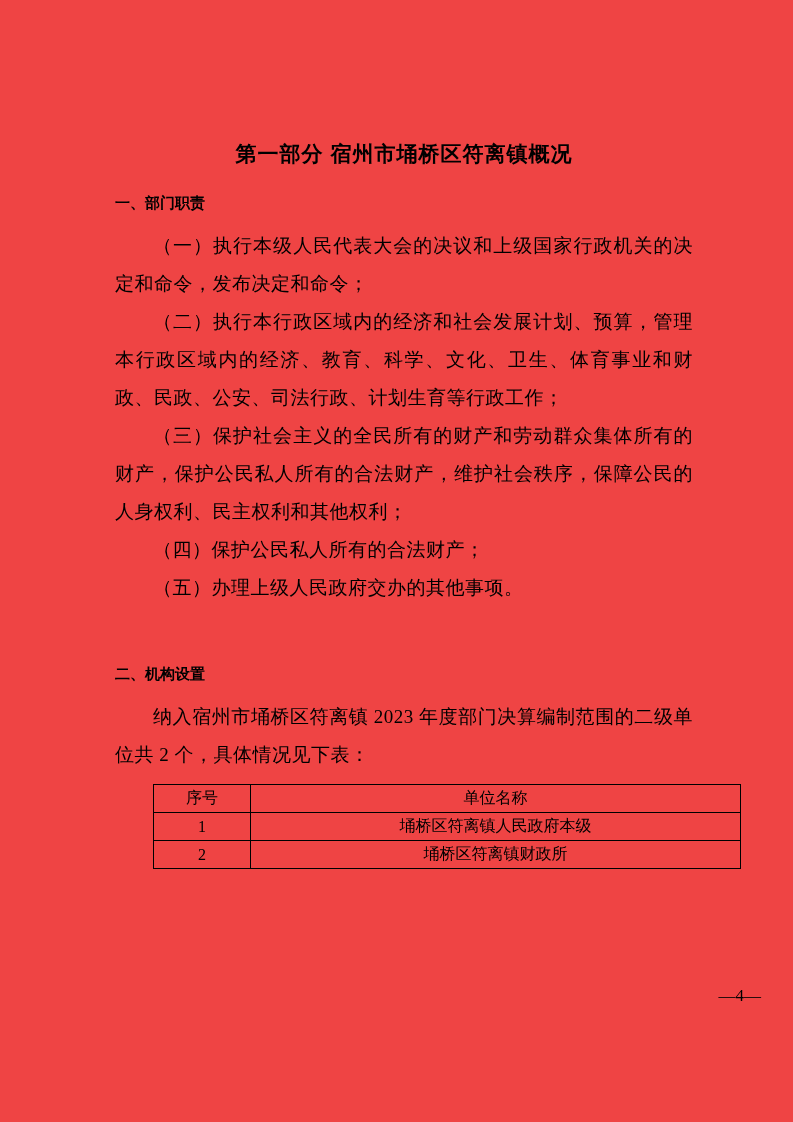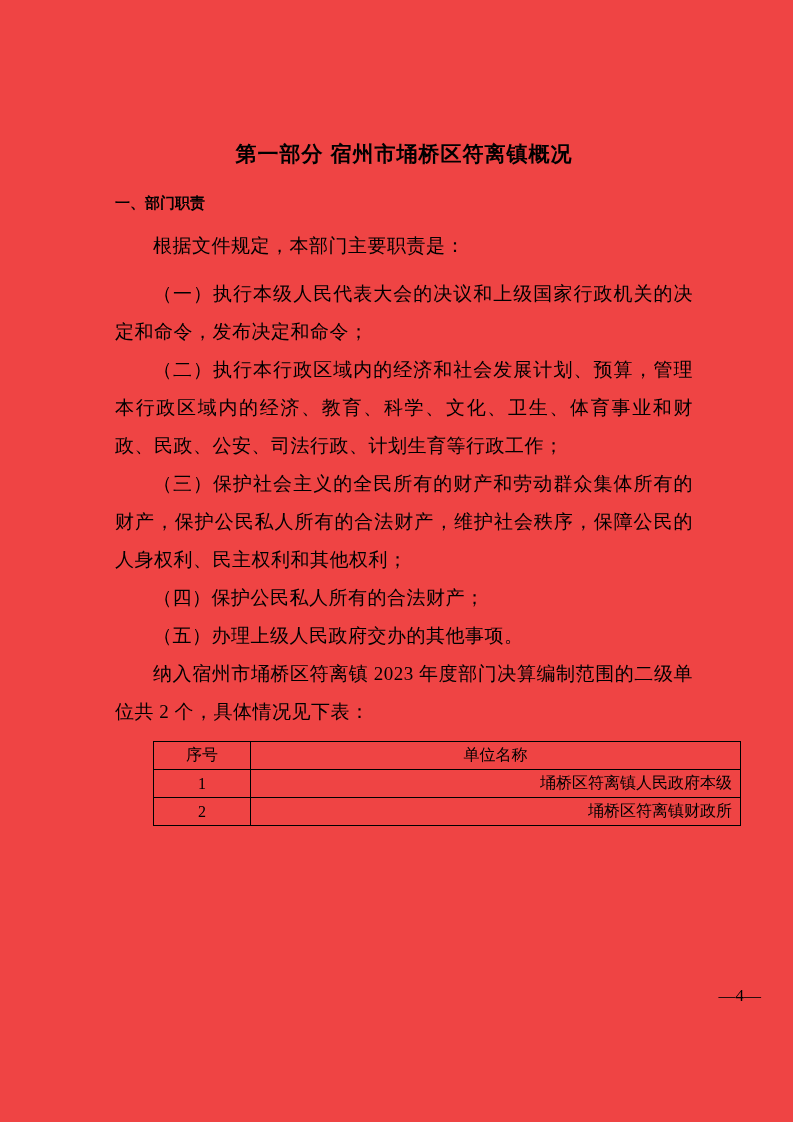--- a/index.html
+++ b/index.html
@@ -64,52 +64,52 @@
     font-weight: normal;
   }
   table.units-table th {
     text-align: center;
   }
   .col-index {
     width: 80px;
     text-align: center;
   }
   .col-name {
-    text-align: right;
+    text-align: center;
   }
   .page-number {
     position: absolute;
     right: 32px;
     top: 986px;
     font-size: 17px;
     font-family: "Liberation Serif", serif;
   }
 </style>
 </head>
 <body>
 
 <div class="page">
   <div class="content">
 
     <h1 class="doc-title">第一部分 宿州市埇桥区符离镇概况</h1>
 
     <h2 class="section-heading">一、部门职责</h2>
 
-    <p class="para intro">根据文件规定，本部门主要职责是：</p>
 
     <p class="para">（一）执行本级人民代表大会的决议和上级国家行政机关的决定和命令，发布决定和命令；</p>
 
     <p class="para">（二）执行本行政区域内的经济和社会发展计划、预算，管理本行政区域内的经济、教育、科学、文化、卫生、体育事业和财政、民政、公安、司法行政、计划生育等行政工作；</p>
 
     <p class="para">（三）保护社会主义的全民所有的财产和劳动群众集体所有的财产，保护公民私人所有的合法财产，维护社会秩序，保障公民的人身权利、民主权利和其他权利；</p>
 
     <p class="para">（四）保护公民私人所有的合法财产；</p>
 
     <p class="para">（五）办理上级人民政府交办的其他事项。</p>
 
+    <h2 class="section-heading second">二、机构设置</h2>
 
 
     <p class="para">纳入宿州市埇桥区符离镇 2023 年度部门决算编制范围的二级单位共 2 个，具体情况见下表：</p>
 
     <table class="units-table">
       <thead>
         <tr>
           <th class="col-index">序号</th>
           <th class="col-name">单位名称</th>
         </tr>

